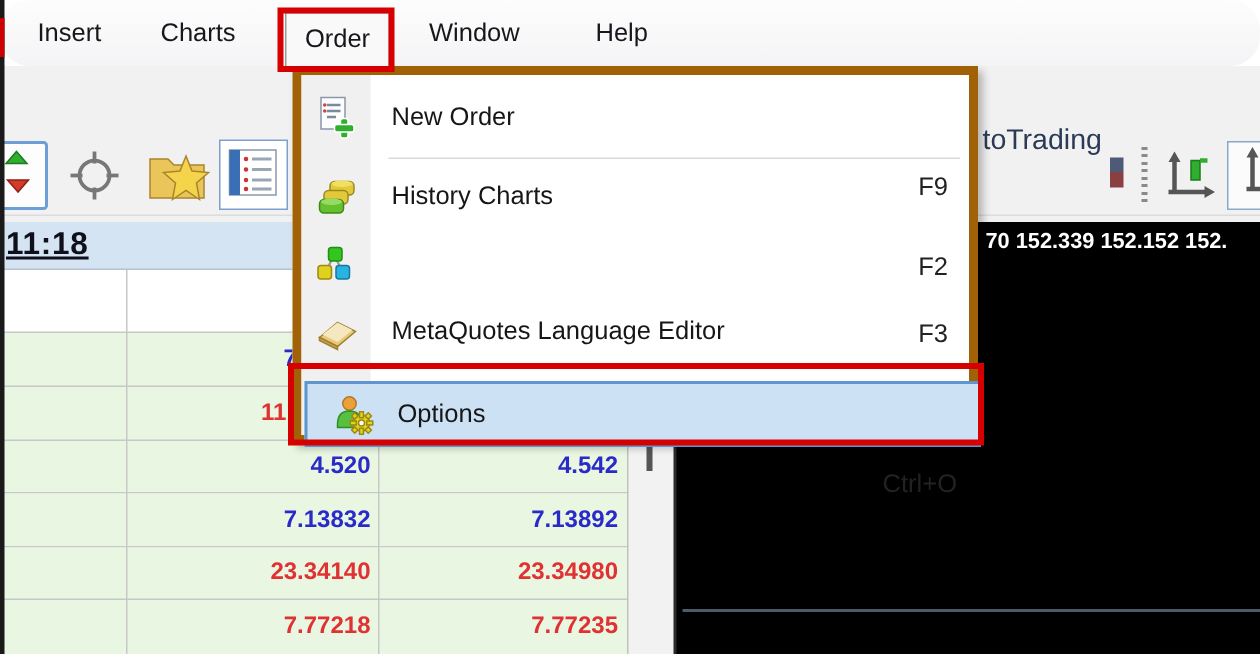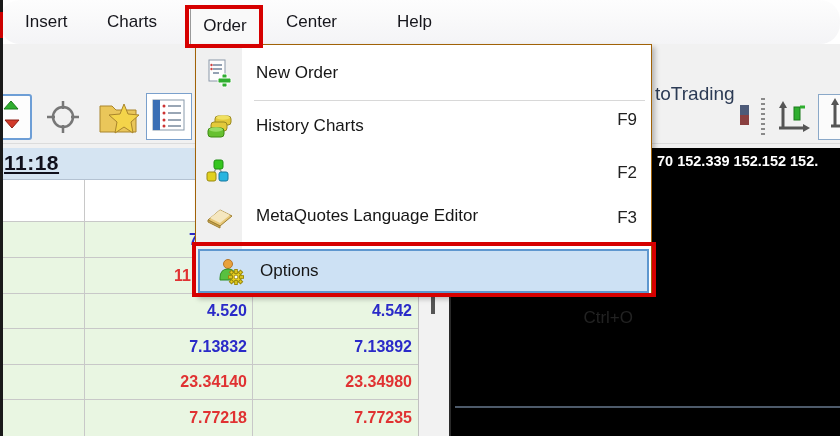--- a/index.html
+++ b/index.html
@@ -63,21 +63,21 @@
   .price[data-color="red"]{color:#e03232;}
   .frag{position:absolute;top:50%;transform:translateY(-50%);font-size:16px;font-weight:600;}
   .frag[data-color="blue"]{color:#2a2ac8;}
   .frag[data-color="red"]{color:#e03232;}
   .colline{position:absolute;top:180px;width:1px;height:256px;background:#c8c8c8;}
   .scrollbar{position:absolute;left:418px;top:180px;width:30px;height:256px;
     background:#f2f2f2;border-left:1px solid #c0c0c0;}
   .thumb{position:absolute;left:12px;top:116px;width:4px;height:18px;background:#555;}
   
   .dropdown{position:absolute;left:195px;top:44px;width:457px;height:252px;
-    background:#fff;border:1px solid #a16207;box-sizing:border-box;
+    background:#fff;border:6px solid #a16207;box-sizing:border-box;
     box-shadow:3px 3px 5px rgba(0,0,0,0.25);z-index:20;}
   .gutter{position:absolute;left:0;top:0;width:46px;height:100%;background:#f0f0f0;}
   .ditem{position:absolute;left:0;width:100%;height:40px;}
   .ditem .dicon{position:absolute;left:9px;top:50%;transform:translateY(-50%);}
   .ditem .dlabel{position:absolute;left:60px;top:50%;transform:translateY(-50%);
     font-size:17px;color:#161616;white-space:nowrap;}
   .ditem .dshort{position:absolute;right:14px;top:50%;transform:translateY(-50%);
     font-size:17px;color:#222;margin-top:47px;}
   .dsep{position:absolute;left:58px;right:6px;top:55px;height:1px;background:#d8d8d8;}
   .ditem.selected{left:2px;width:451px;height:44px;background:#cde1f4;
@@ -92,21 +92,21 @@
 </style>
 </head>
 <body>
 
 <div id="screen">
 
   <div class="menubar">
     <span class="menu-item" style="left:25px">Insert</span>
     <span class="menu-item" style="left:107px">Charts</span>
     <span class="tools-btn">Order</span>
-    <span class="menu-item" style="left:286px">Center</span>
+    <span class="menu-item" style="left:286px">Window</span>
     <span class="menu-item" style="left:397px">Help</span>
   </div>
 
   <div class="toolbar">
     <div class="toolbar-row-divider"></div>
 
     <div class="tb-btn tick-btn">
       <svg width="34" height="38">
         <polygon points="17,5 24,13 10,13" fill="#2fae2f" stroke="#1b7a1b"></polygon>
         <polygon points="18,32 11,24 25,24" fill="#d23a2a" stroke="#8f1f14"></polygon>

